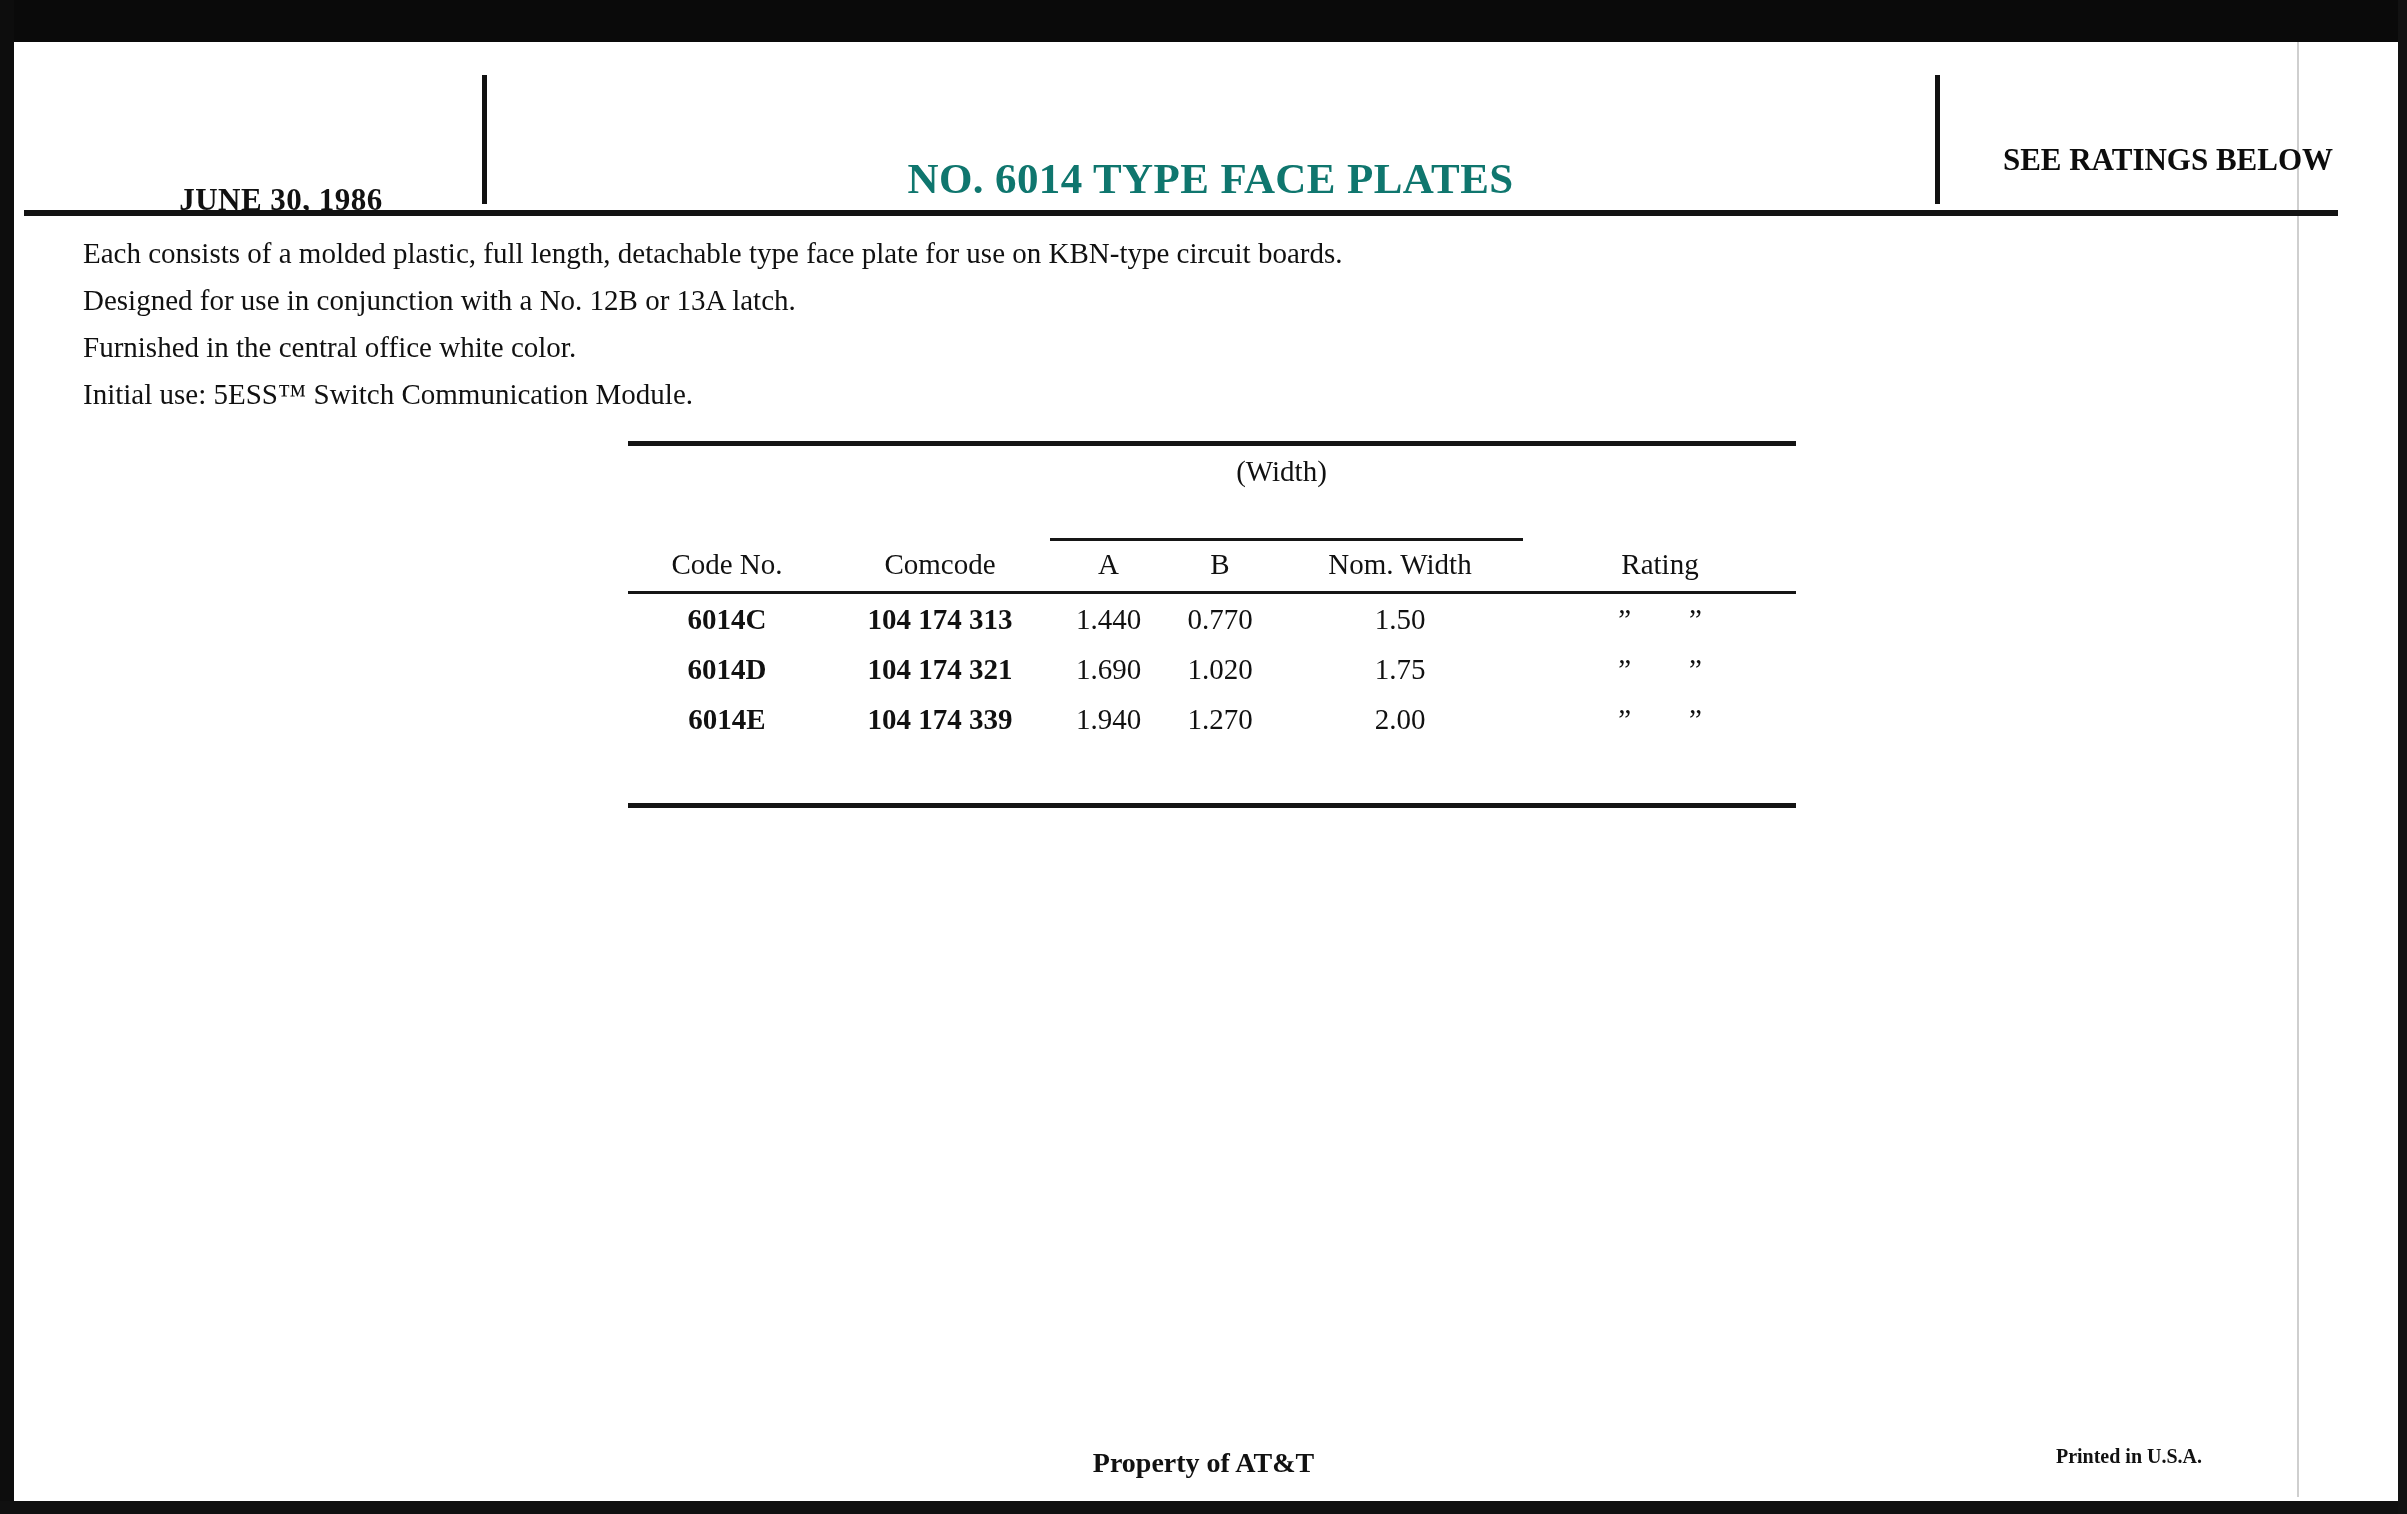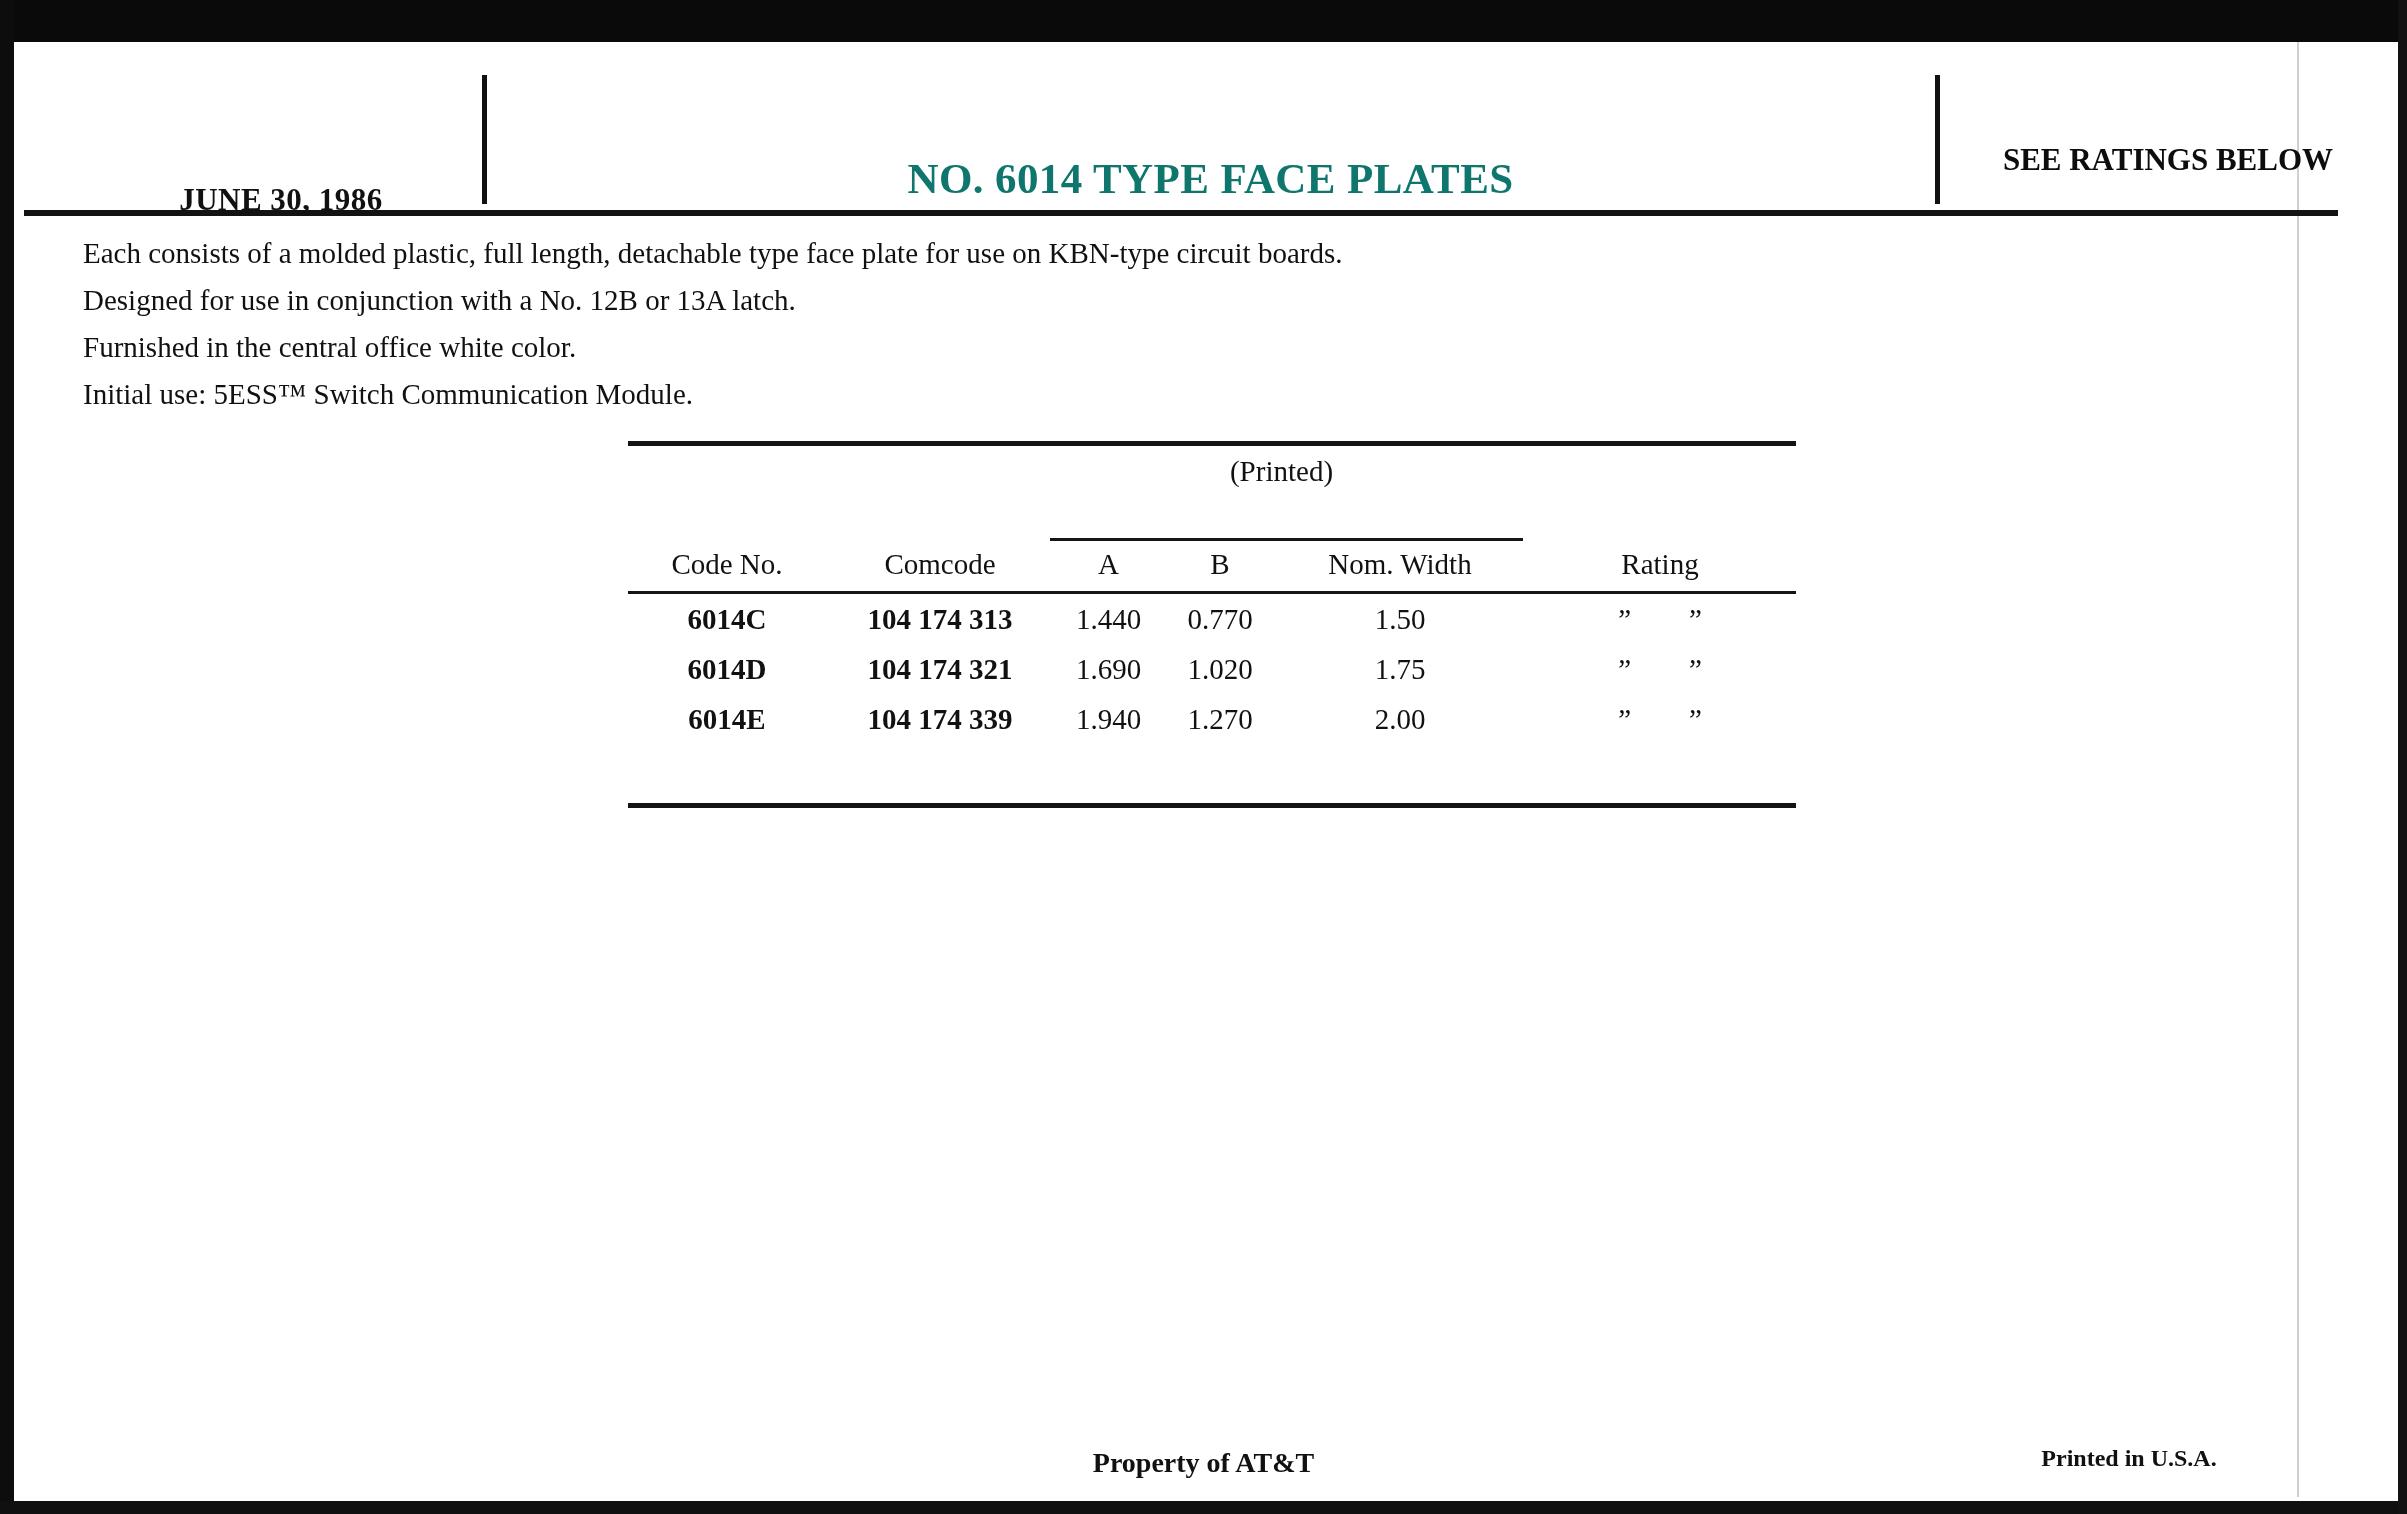--- a/index.html
+++ b/index.html
@@ -243,21 +243,21 @@
     font-size: 28px;
     color: #111;
   }
   .footer-right {
     position: absolute;
     left: 1931px;
     top: 1445px;
     width: 396px;
     text-align: center;
     font-weight: bold;
-    font-size: 24px;
+    font-size: 20px;
     color: #111;
   }
 </style>
 </head>
 <body>
 
 <div class="page">
 
   <div class="scan-edge-top"></div>
   <div class="scan-edge-left"></div>
@@ -278,21 +278,21 @@
     <div class="intro-line">Each consists of a molded plastic, full length, detachable type face plate for use on KBN-type circuit boards.</div>
     <div class="intro-line">Designed for use in conjunction with a No. 12B or 13A latch.</div>
     <div class="intro-line">Furnished in the central office white color.</div>
     <div class="intro-line">Initial use: 5ESS™ Switch Communication Module.</div>
   </div>
 
   <div class="table-wrap">
     <div class="rule-thick-top"></div>
 
     <div class="dim-group-label">
-      <div>(Printed)</div>
+      <div>(Width)</div>
     </div>
     <div class="rule-dim-under"></div>
 
     <div class="colhead ch-code">Code No.</div>
     <div class="colhead ch-com">Comcode</div>
     <div class="colhead ch-a">A</div>
     <div class="colhead ch-b">B</div>
     <div class="colhead ch-w">Nom. Width</div>
     <div class="colhead ch-rate">Rating</div>
 

